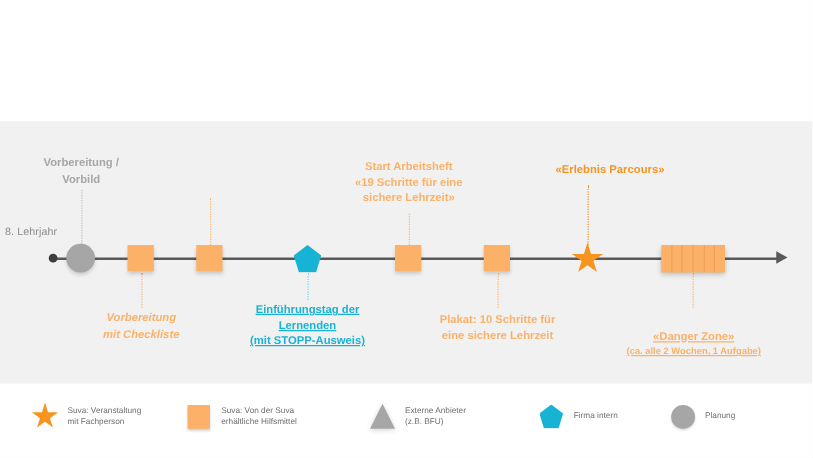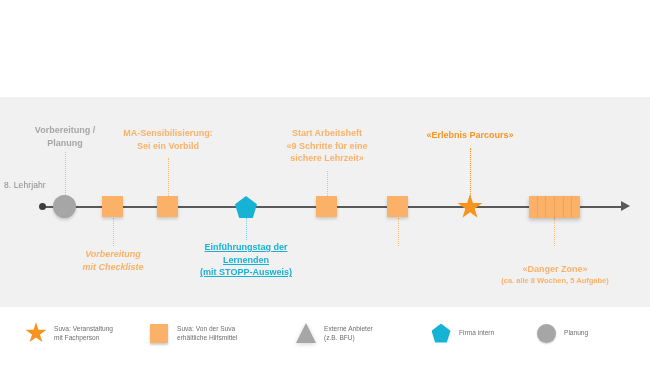--- a/index.html
+++ b/index.html
@@ -213,64 +213,64 @@
   <div id="panel"></div>
 
   <div id="axis-line"></div>
   <div id="axis-start-dot"></div>
   <div id="axis-arrow"></div>
 
   <div id="year-label">8. Lehrjahr</div>
 
   <div class="connector gray" style="left:65px; top:152px; height:43px;"></div>
   <div class="label gray" style="left:5px; top:124px; width:120px;">Vorbereitung /
-Planung</div>
+Vorbild</div>
   <div class="marker m-circle" style="left:53px; top:195px;"></div>
 
   <div class="connector" style="left:113px; top:218px; height:28px;"></div>
   <div class="marker m-square" style="left:102px; top:196px;"></div>
   <div class="label" style="left:53px; top:248px; width:120px;font-style:italic;">Vorbereitung
 mit Checkliste</div>
 
   <div class="connector" style="left:168px; top:158px; height:38px;"></div>
-  <div class="label" style="left:103px; top:127px; width:130px;">MA-Sensibilisierung:
-Sei ein Vorbild</div>
   <div class="marker m-square" style="left:157px; top:196px;"></div>
 
   <div class="connector cyan" style="left:246px; top:218px; height:22px;"></div>
   <div class="marker m-penta" style="left:235px; top:196px;"></div>
   <div class="label cyan" style="left:181px; top:241px; width:130px;">Einführungstag der
 Lernenden
 (mit STOPP-Ausweis)</div>
 
   <div class="connector" style="left:327px; top:171px; height:25px;"></div>
   <div class="label" style="left:267px; top:127px; width:120px;">Start Arbeitsheft
-«9 Schritte für eine
+«19 Schritte für eine
 sichere Lehrzeit»</div>
   <div class="marker m-square" style="left:316px; top:196px;"></div>
 
   <div class="connector" style="left:398px; top:218px; height:28px;"></div>
   <div class="marker m-square" style="left:387px; top:196px;"></div>
+  <div class="label" style="left:334px; top:249px; width:128px;">Plakat: 10 Schritte für
+eine sichere Lehrzeit</div>
 
   <div class="connector strong" style="left:470px; top:148px; height:48px;"></div>
-  <div class="label strong" style="left:410px; top:129px; width:120px;">«Erlebnis Parcours»</div>
+  <div class="label strong" style="left:428px; top:129px; width:120px;">«Erlebnis Parcours»</div>
   <div class="marker m-star" style="left:457px; top:194px;"></div>
 
   <div class="connector" style="left:554px; top:218px; height:28px;"></div>
   <div class="marker m-stack" style="left:529px; top:196px;">
     <span></span>
     <span></span>
     <span></span>
     <span></span>
     <span></span>
     <span></span>
   </div>
-  <div class="label" style="left:484px; top:250px; width:142px;">
+  <div class="label" style="left:484px; top:250px; width:142px;text-decoration:underline;">
     <span>«Danger Zone»</span>
-    <span class="sub">(ca. alle 8 Wochen, 5 Aufgabe)</span>
+    <span class="sub">(ca. alle 2 Wochen, 1 Aufgabe)</span>
   </div>
 
   <div id="legend">
 
     <div class="legend-item" style="left:25px;">
       <span class="legend-icon">
         <span class="li-star"></span>
       </span>
       <span class="legend-text">Suva: Veranstaltung
 mit Fachperson</span>

